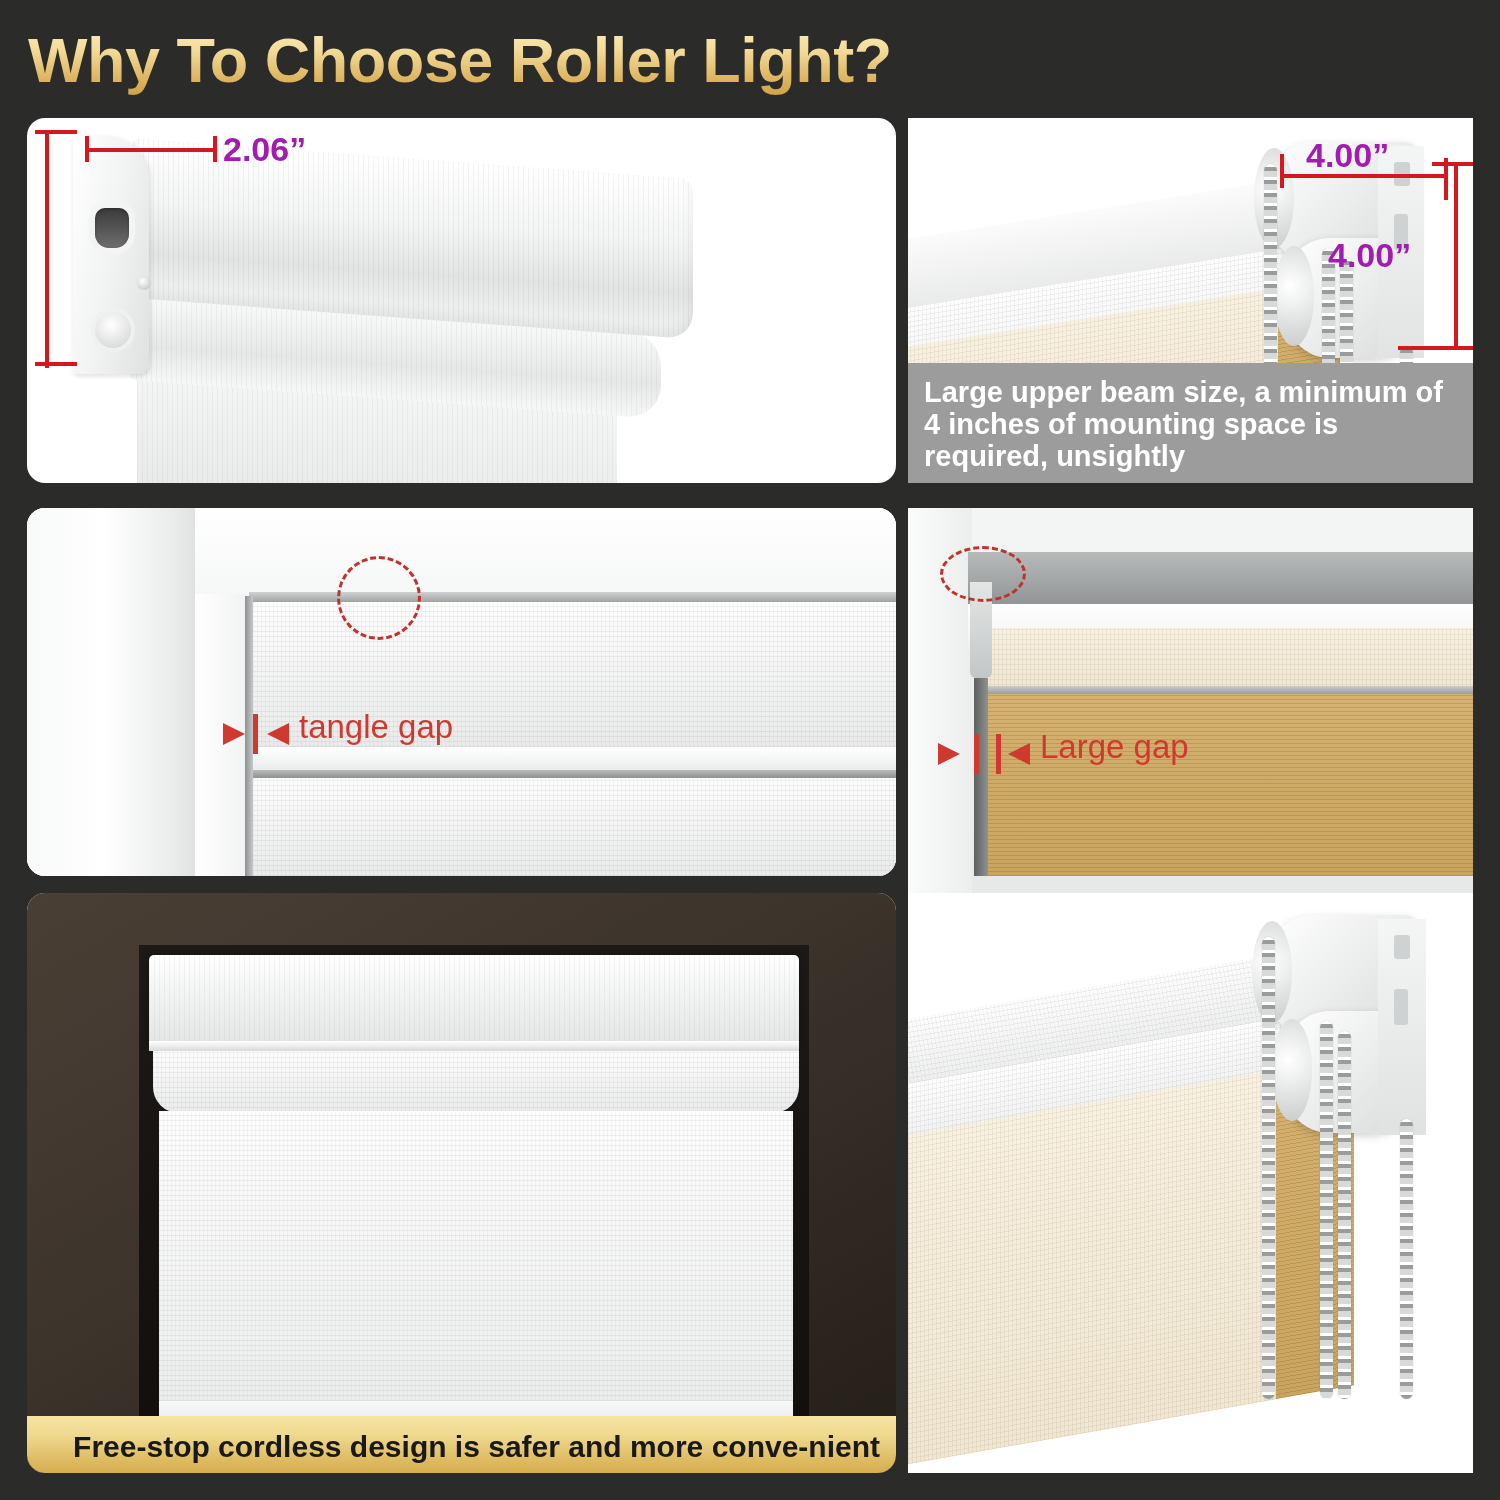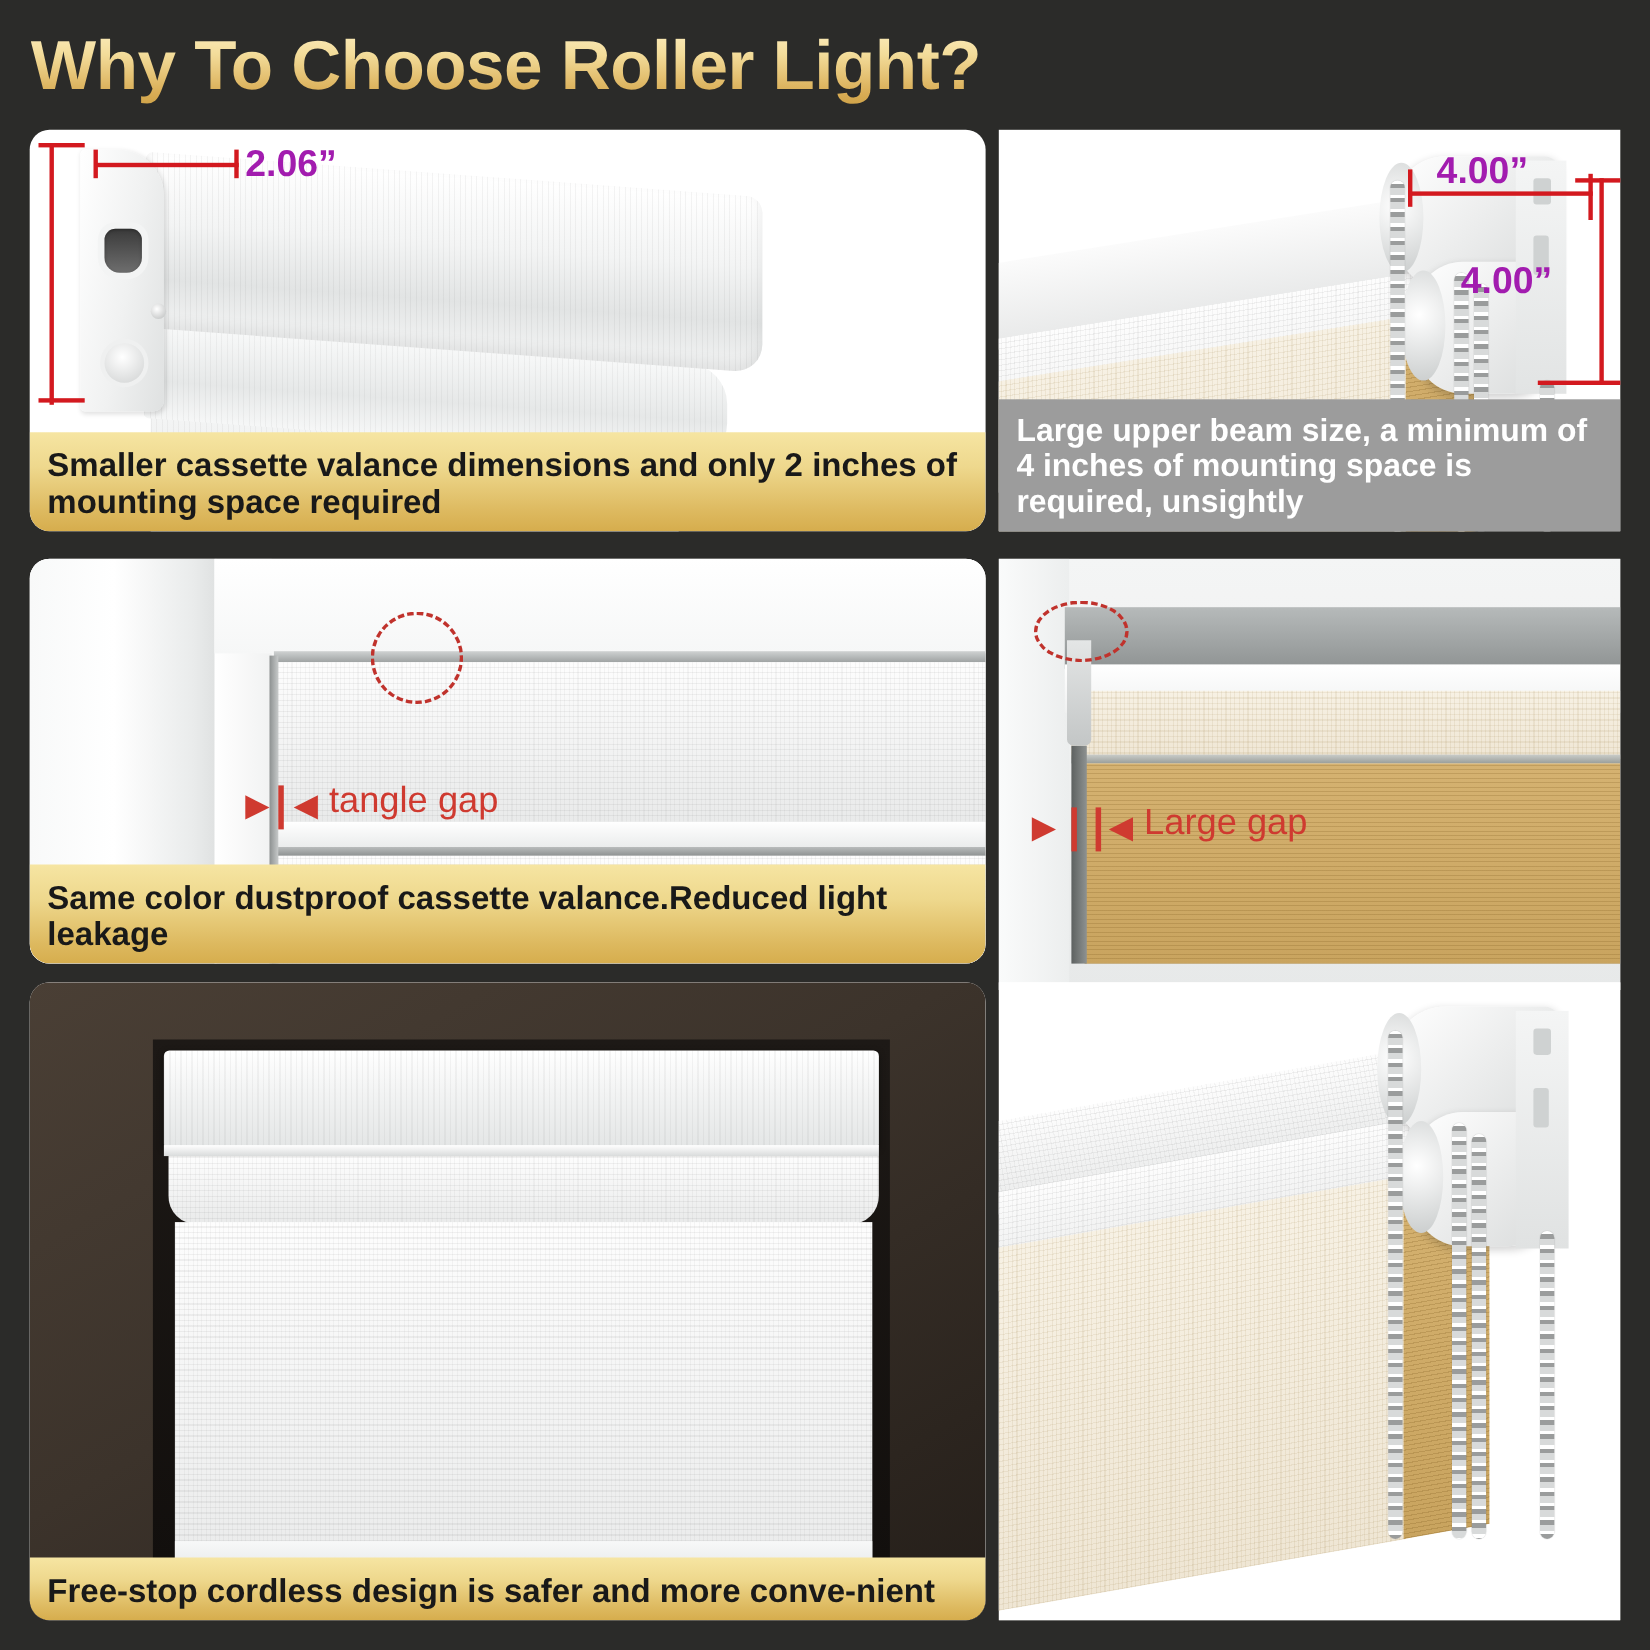--- a/index.html
+++ b/index.html
@@ -153,23 +153,20 @@
     <div class="dim-line" style="left:58px; top:18px; width:4px; height:26px;"></div>
     <div class="dim-line" style="left:186px; top:18px; width:4px; height:26px;"></div>
     <div class="dim-txt" style="left:196px; top:12px;">2.06”</div>
 
     <div class="dim-line" style="left:18px; top:12px; width:4px; height:238px;"></div>
     <div class="dim-line" style="left:8px; top:12px; width:42px; height:4px;"></div>
     <div class="dim-line" style="left:8px; top:244px; width:42px; height:4px;"></div>
 
   </div>
 
-  <div class="cap good">
-    <div class="ctext">Smaller cassette valance dimensions and only 2 inches of mounting space required</div>
-  </div>
 </div>
 
 <div class="panel bad" style="left:908px; top:118px; width:565px; height:365px;">
   <div class="art">
 
     <div class="r-fab-top fabric-white" style="left:-30px; top:58px; width:430px; height:78px;
          transform:rotate(-9deg); transform-origin:right center; border-radius:0 6px 6px 0;"></div>
 
     <div class="fabric-white" style="position:absolute; left:-30px; top:128px; width:420px; height:140px;
          transform:skewY(-9deg); transform-origin:right top;"></div>
@@ -241,23 +238,20 @@
          background:linear-gradient(90deg,#8d9191,#c6c9c9);"></div>
 
     <div class="dashcircle" style="left:310px; top:48px; width:84px; height:84px;"></div>
 
     <div class="arrow-r" style="left:196px; top:215px;"></div>
     <div class="tick" style="left:226px; top:206px; height:40px;"></div>
     <div class="arrow-l" style="left:240px; top:215px;"></div>
     <div class="gap-txt" style="left:272px; top:200px;">tangle gap</div>
   </div>
 
-  <div class="cap good">
-    <div class="ctext">Same color dustproof cassette valance.Reduced light leakage</div>
-  </div>
 </div>
 
 <div class="panel bad" style="left:908px; top:508px; width:565px; height:392px;">
   <div class="art">
     <div style="position:absolute; inset:0; background:linear-gradient(180deg,#f4f5f5,#e7e9e9);"></div>
 
     <div style="position:absolute; left:0; top:0; width:64px; height:100%;
          background:linear-gradient(90deg,#fafbfb,#eceeee);"></div>
 
     <div style="position:absolute; left:60px; top:44px; width:505px; height:56px;
@@ -281,21 +275,21 @@
 
     <div class="arrow-r" style="left:30px; top:235px;"></div>
     <div class="tick" style="left:66px; top:226px; height:40px;"></div>
     <div class="tick" style="left:88px; top:226px; height:40px;"></div>
     <div class="arrow-l" style="left:100px; top:235px;"></div>
     <div class="gap-txt" style="left:132px; top:220px;">Large gap</div>
   </div>
 
 </div>
 
-<div class="panel good" style="left:27px; top:893px; width:869px; height:580px;">
+<div class="panel good" style="left:27px; top:893px; width:869px; height:580px;text-align:right;">
   <div class="art">
     <div class="room"></div>
 
     <div class="room-win" style="left:112px; top:52px; width:670px; height:476px;
          background:linear-gradient(180deg,#1d1916,#120f0d);"></div>
 
     <div class="sky" style="left:190px; top:330px; width:510px; height:198px;"></div>
 
     <div class="tree" style="left:190px; top:368px; width:110px; height:160px;"></div>
     <div class="tree" style="left:270px; top:398px; width:130px; height:132px;"></div>

